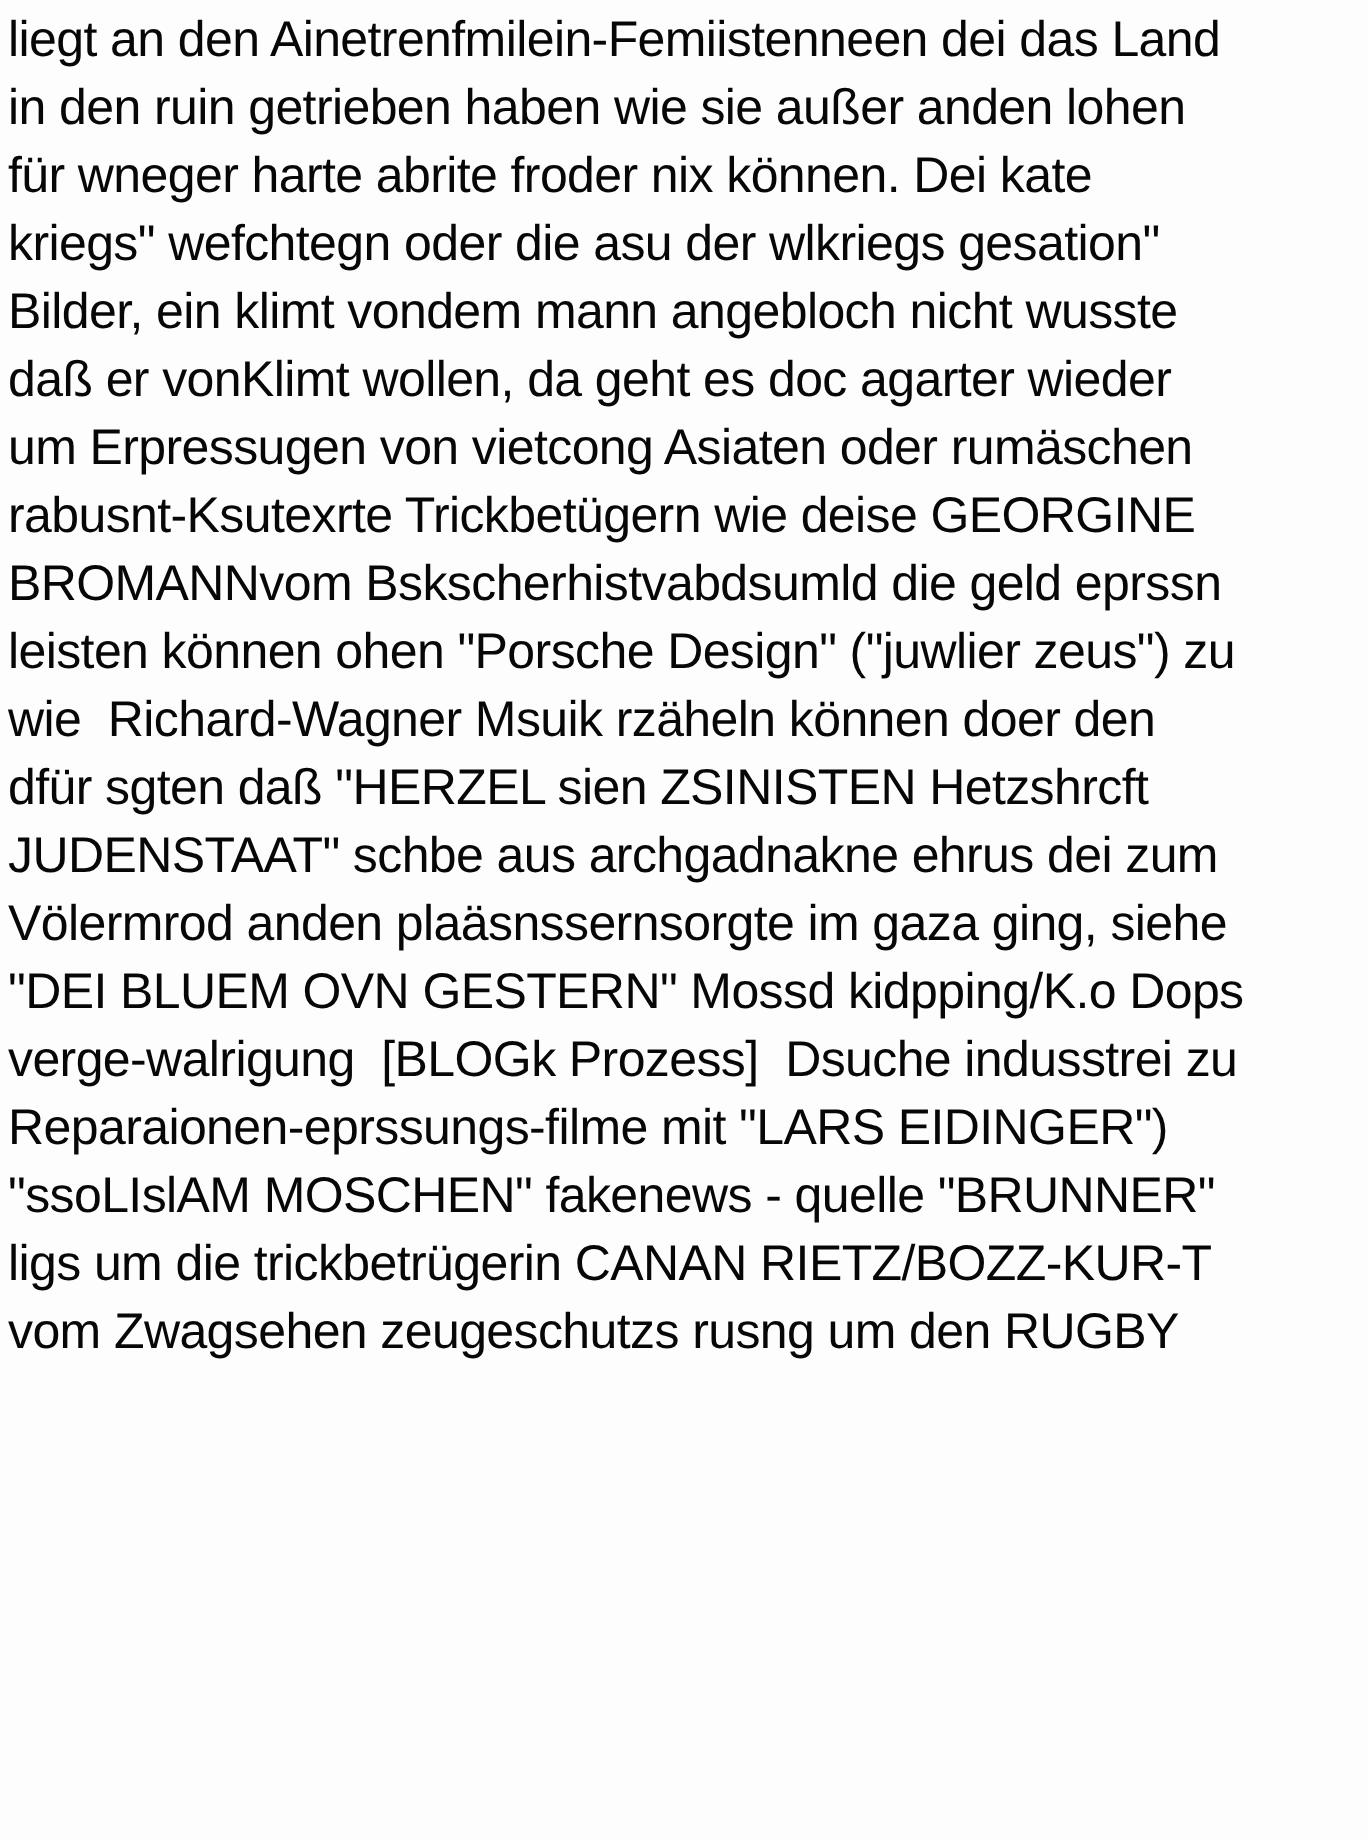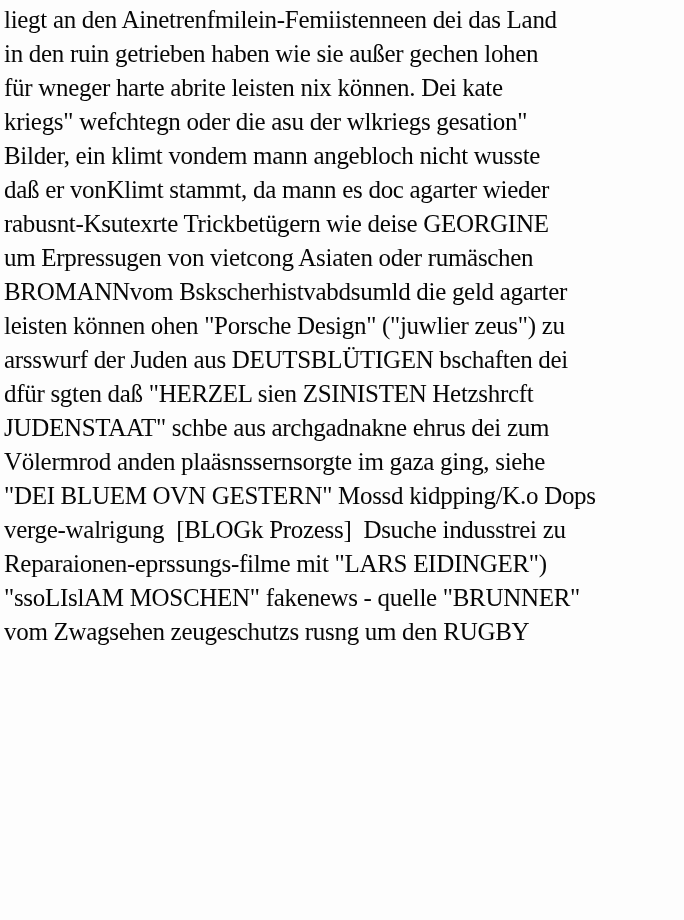--- a/index.html
+++ b/index.html
@@ -12,53 +12,53 @@
     overflow: hidden;
     background: #fdfdfd;
     font-family: "Liberation Sans", sans-serif;
   }
   .page {
     width: 684px;
     height: 920px;
     box-sizing: border-box;
     padding: 3px 2px 0 4px;
     background: #fdfdfd;
-    font-family: Liberation Serif, serif;
   }
   .text-block {
     width: 100%;
   }
   .text-line {
     white-space: pre;          
     font-size: 25px;
     line-height: 34px;
     height: 34px;
     letter-spacing: -0.3px;
     color: #070707;
     overflow: visible;
   }
 </style>
 </head>
 <body style="background: rgb(253, 253, 253);">
 
 <div class="page">
   <div class="text-block" id="text-block" style="color: rgb(7, 7, 7);">
       <div class="text-line">liegt an den Ainetrenfmilein-Femiistenneen dei das Land</div>
-      <div class="text-line">in den ruin getrieben haben wie sie außer gechen lohen</div>
-      <div class="text-line">für wneger harte abrite leisten nix können. Dei kate</div>
+      <div class="text-line">in den ruin getrieben haben wie sie außer anden lohen</div>
+      <div class="text-line">für wneger harte abrite froder nix können. Dei kate</div>
       <div class="text-line">kriegs" wefchtegn oder die asu der wlkriegs gesation"</div>
       <div class="text-line">Bilder, ein klimt vondem mann angebloch nicht wusste</div>
-      <div class="text-line">daß er vonKlimt stammt, da mann es doc agarter wieder</div>
+      <div class="text-line">daß er vonKlimt wollen, da geht es doc agarter wieder</div>
+      <div class="text-line">um Erpressugen von vietcong Asiaten oder rumäschen</div>
       <div class="text-line">rabusnt-Ksutexrte Trickbetügern wie deise GEORGINE</div>
-      <div class="text-line">um Erpressugen von vietcong Asiaten oder rumäschen</div>
-      <div class="text-line">BROMANNvom Bskscherhistvabdsumld die geld agarter</div>
+      <div class="text-line">BROMANNvom Bskscherhistvabdsumld die geld eprssn</div>
       <div class="text-line">leisten können ohen "Porsche Design" ("juwlier zeus") zu</div>
-      <div class="text-line">arsswurf der Juden aus DEUTSBLÜTIGEN bschaften dei</div>
+      <div class="text-line">wie  Richard-Wagner Msuik rzäheln können doer den</div>
       <div class="text-line">dfür sgten daß "HERZEL sien ZSINISTEN Hetzshrcft</div>
       <div class="text-line">JUDENSTAAT" schbe aus archgadnakne ehrus dei zum</div>
       <div class="text-line">Völermrod anden plaäsnssernsorgte im gaza ging, siehe</div>
       <div class="text-line">"DEI BLUEM OVN GESTERN" Mossd kidpping/K.o Dops</div>
       <div class="text-line">verge-walrigung  [BLOGk Prozess]  Dsuche indusstrei zu</div>
       <div class="text-line">Reparaionen-eprssungs-filme mit "LARS EIDINGER")</div>
       <div class="text-line">"ssoLIslAM MOSCHEN" fakenews - quelle "BRUNNER"</div>
+      <div class="text-line">ligs um die trickbetrügerin CANAN RIETZ/BOZZ-KUR-T</div>
       <div class="text-line">vom Zwagsehen zeugeschutzs rusng um den RUGBY</div>
     </div>
 </div>
 
 </body></html>

